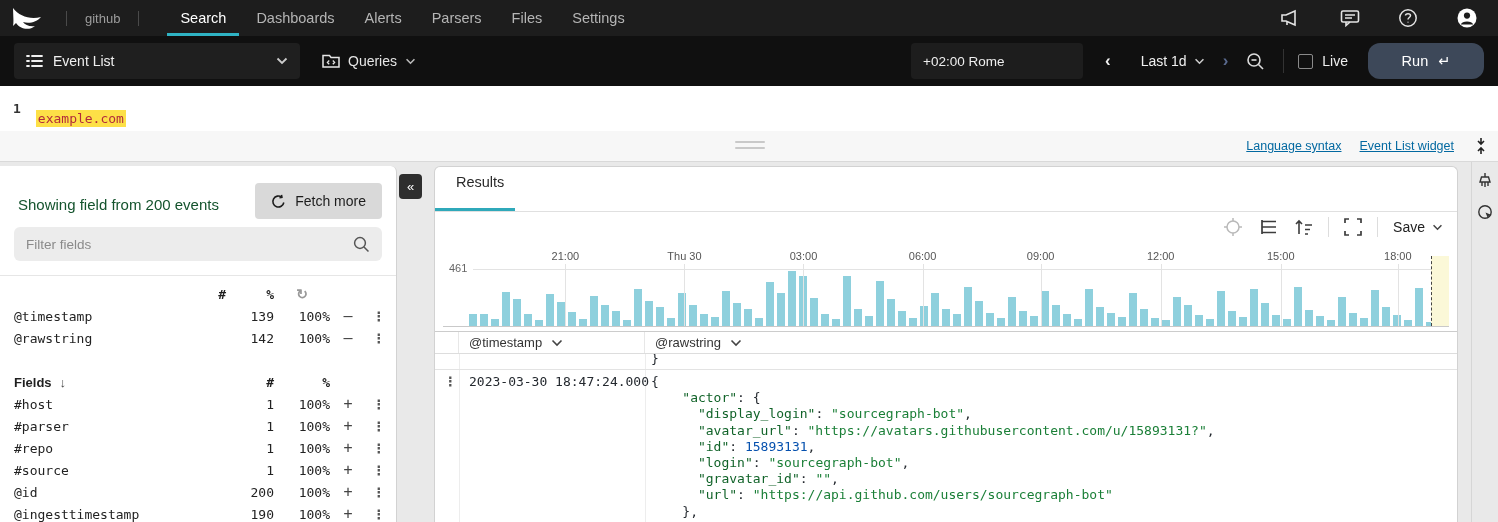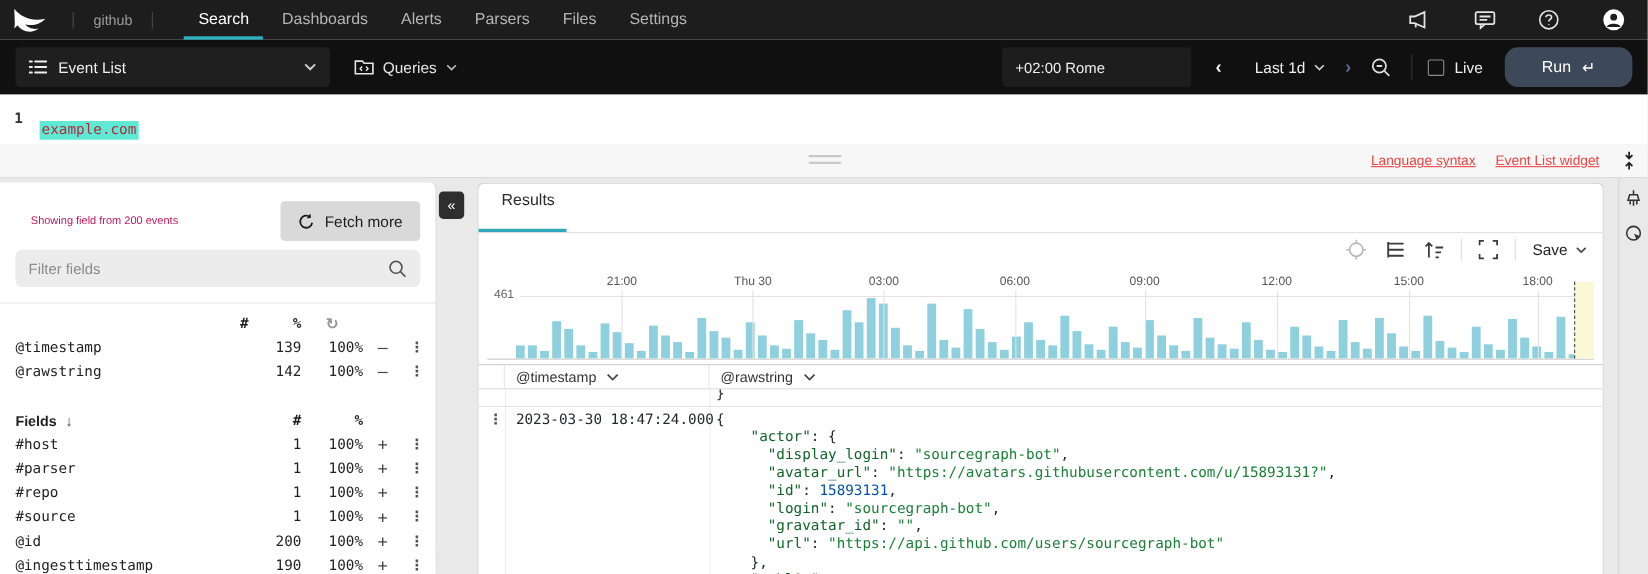--- a/index.html
+++ b/index.html
@@ -29,35 +29,35 @@
   .chev-right{color:#5a6a8e;font-size:17px;font-weight:bold;cursor:pointer;}
   .range{display:flex;align-items:center;gap:7px;cursor:pointer;color:#f0f0f0;padding-left:12px;}
   .tooldiv{width:1px;height:24px;background:#333;margin:0 14px 0 18px;}
   .live{display:flex;align-items:center;gap:9px;font-size:14px;color:#eee;}
   .checkbox{width:15px;height:15px;border:1.5px solid #8a8a8a;border-radius:2px;background:transparent;cursor:pointer;}
   .runbtn{width:116px;height:36px;background:#3d4859;border-radius:12px;display:flex;align-items:center;justify-content:center;gap:10px;font-size:14.5px;color:#fff;margin:0 14px 0 20px;cursor:pointer;}
 
   
   .editor{height:45px;background:#fff;display:flex;align-items:center;font-family:"DejaVu Sans Mono",monospace;font-size:13px;}
   .lineno{padding-left:13px;color:#333;font-weight:bold;}
-  .qtext{margin-left:15px;color:#b22b3a;background:#5eead4;padding:1px 2px;margin-top:19px;}
+  .qtext{margin-left:15px;color:#b22b3a;background:#fde047;padding:1px 2px;margin-top:19px;}
 
   
   .subrow{height:31px;background:#f7f7f7;border-bottom:1px solid #d9d9d9;display:flex;align-items:center;position:relative;}
   .draghandle{position:absolute;left:735px;top:10px;width:30px;cursor:row-resize;}
   .draghandle div{height:2px;background:#c9c9c9;margin-bottom:4px;border-radius:1px;}
-  .sublinks{margin-left:auto;display:flex;align-items:center;gap:18px;padding-right:10px;font-size:12.5px;color:#ef4444;}
+  .sublinks{margin-left:auto;display:flex;align-items:center;gap:18px;padding-right:10px;font-size:12.5px;color:#0369a1;}
   .sublink{text-decoration:underline;cursor:pointer;}
   .collapsev{color:#222;cursor:pointer;margin-left:2px;}
 
   
   .workspace{position:absolute;top:162px;left:0;right:0;bottom:0;background:#e9e9e9;}
 
   .leftpanel{position:absolute;top:4px;left:0;width:397px;bottom:0;background:#fff;border-right:1px solid #d2d2d2;border-top-right-radius:6px;}
-  .summary{position:absolute;left:28px;top:30px;font-size:10px;color:#be185d;}
+  .summary{position:absolute;left:18px;top:30px;font-size:15px;color:#14532d;}
   .fetchbtn{position:absolute;right:14px;top:17px;height:36px;background:#d9d9d9;border-radius:4px;display:flex;align-items:center;gap:9px;padding:0 16px;font-size:14px;color:#1c1c1c;cursor:pointer;}
   .filter{position:absolute;left:14px;right:14px;top:61px;height:34px;background:#ececec;border-radius:6px;display:flex;align-items:center;padding:0 12px;}
   .filter input{flex:1;border:none;background:transparent;outline:none;font-size:13.5px;color:#333;font-family:"Liberation Sans",sans-serif;}
   .filter input::placeholder{color:#8a8a8a;}
   .lpdivider{position:absolute;left:0;right:0;top:109px;height:1px;background:#e6e6e6;}
   .ftable{position:absolute;left:0;right:0;top:117px;}
   .fhead,.frow{display:grid;grid-template-columns:1fr 48px 56px 36px 26px;align-items:center;height:22px;padding:0 4px 0 14px;}
   .fhead{font-size:13px;font-weight:bold;color:#1f1f1f;}
   .fhead .num{font-family:"DejaVu Sans Mono",monospace;font-weight:bold;}
   .frow{font-family:"DejaVu Sans Mono",monospace;font-size:13px;color:#222;}

